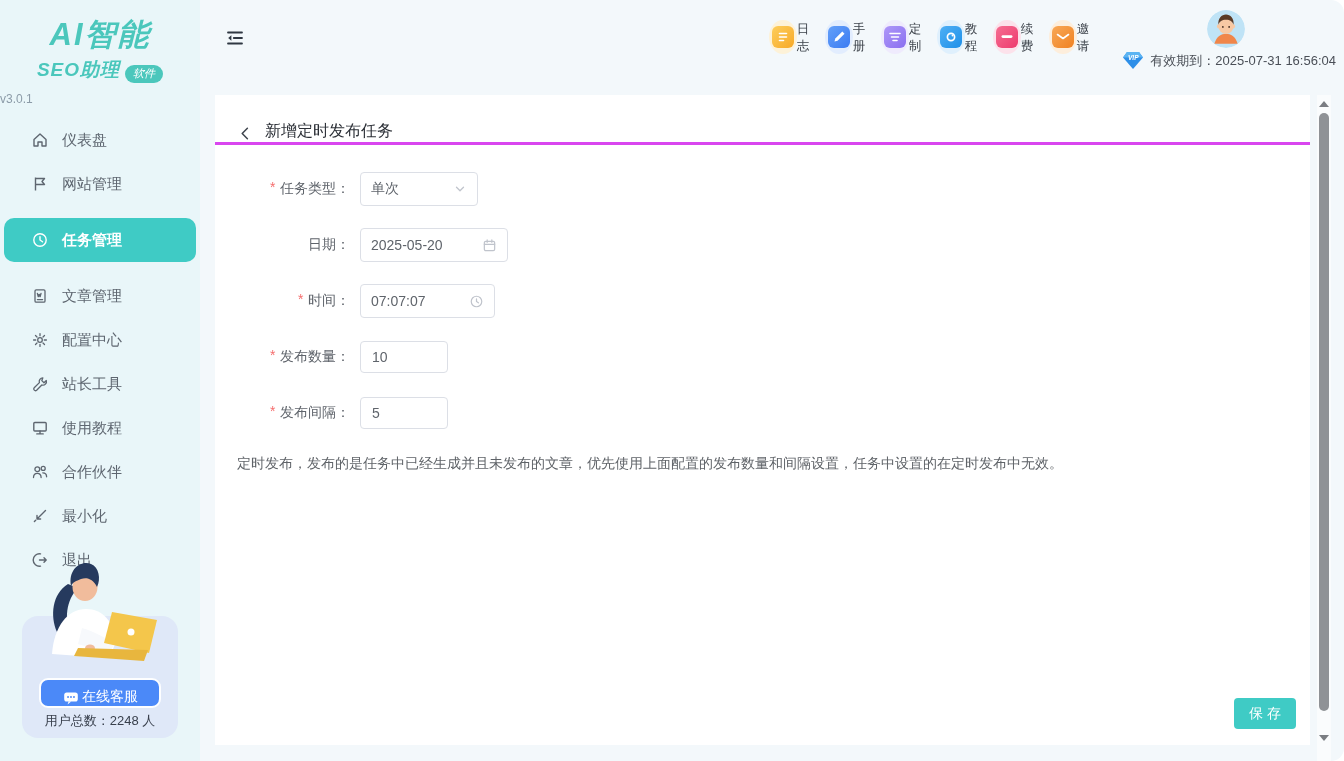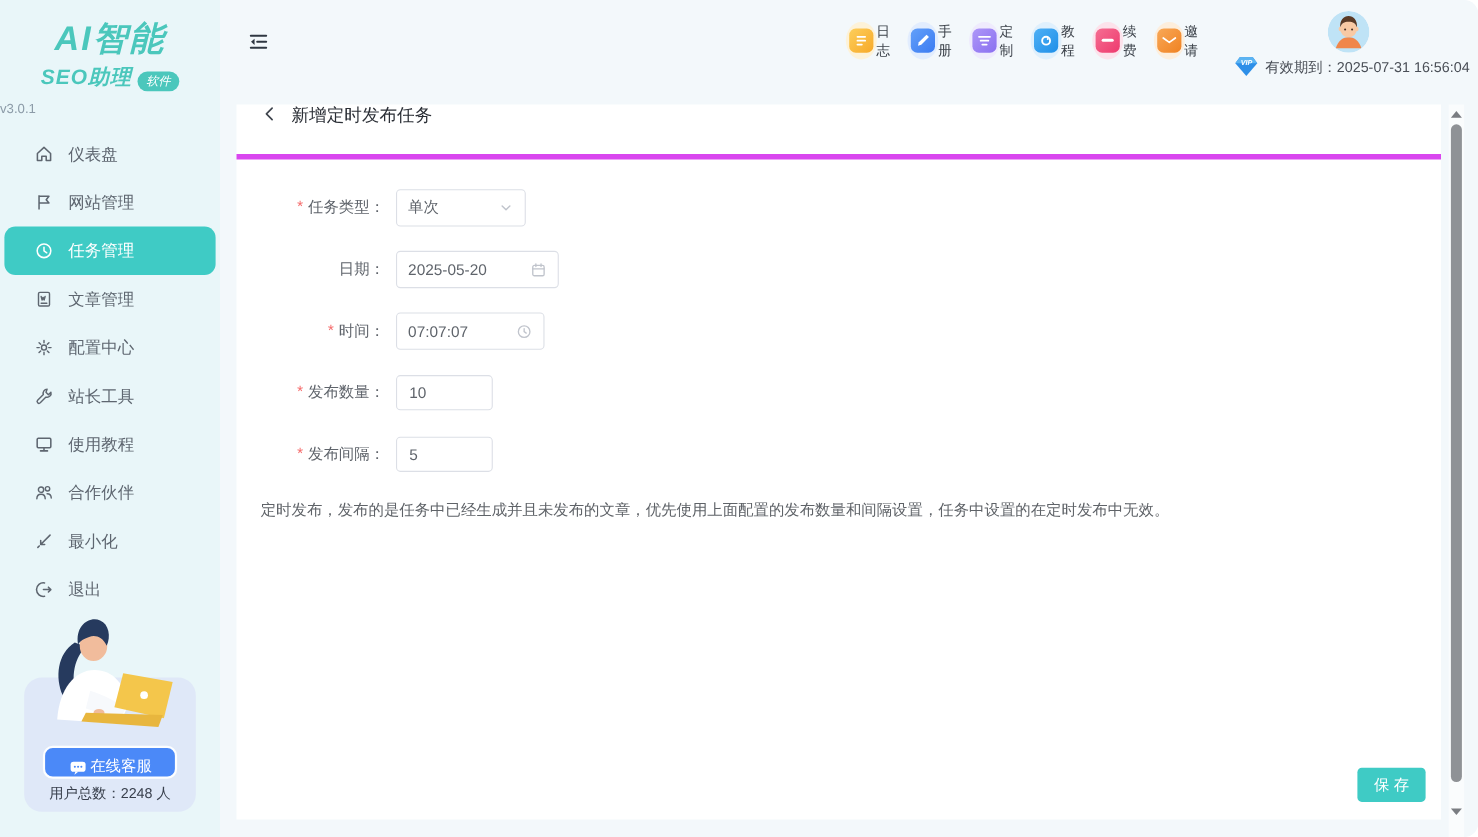--- a/index.html
+++ b/index.html
@@ -15,21 +15,21 @@
   .logo-line2 { display:flex; align-items:flex-end; justify-content:center; margin-top:1px; }
   .logo-sub { font-size:19px; font-weight:bold; font-style:italic; letter-spacing:1px; }
   .logo-badge { background:#4BC7BC; color:#fff; font-size:11px; font-style:italic;
     padding:1px 8px 2px; border-radius:9px; margin-left:5px; }
   .version { text-align:left; color:#8C9BA8; font-size:12px; margin-top:9px; }
   .nav { margin-top:12px; }
   .nav-item { height:44px; display:flex; align-items:center; padding-left:31px;
     color:#5E6670; font-size:15px; cursor:pointer; }
   .nav-item svg { width:18px; height:18px; margin-right:13px; flex:none; }
   .nav-item.active { background:#3FCBC5; color:#fff; border-radius:10px;
-    margin:0 4px; padding-left:27px; }
+    margin:12px 4px; padding-left:27px;font-weight:bold; }
 
   .service { position:absolute; left:22px; bottom:23px; width:156px; height:122px;
     background:#DFE8F8; border-radius:16px; }
   .person-svg { position:absolute; left:2px; top:-60px; width:150px; height:135px; }
   .service-btn { position:absolute; left:50%; transform:translateX(-50%); top:62px;
     width:122px; height:30px; background:#4B89F8; border:2px solid #FDFEFF;
     border-radius:9px; color:#fff; font-size:14px; display:flex; align-items:flex-end;
     justify-content:center; gap:2px; cursor:pointer; white-space:nowrap; }
   .service-btn svg { width:18px; height:16px; }
   .service-total { position:absolute; bottom:8px; width:100%; text-align:center;
@@ -58,22 +58,22 @@
     border-radius:50%; overflow:hidden; cursor:pointer; }
   .vip-row { position:absolute; right:8px; top:51px; display:flex; align-items:center;
     font-size:13px; color:#4A4F57; }
   .vip-gem { position:relative; width:22px; height:19px; margin-right:6px; }
   .vip-gem span { position:absolute; left:0; top:3px; width:22px; text-align:center;
     font-size:6.5px; font-weight:bold; color:#fff; font-style:italic; }
 
   
   .card { position:absolute; left:15px; top:95px; width:1095px; height:650px;
     background:#fff; }
-  .card-header { height:50px; border-bottom:5px solid #d946ef; display:flex;
-    align-items:flex-start; padding-left:22px; }
+  .card-header { height:50px; border-bottom:3px solid #d946ef; display:flex;
+    align-items:flex-end; padding-left:22px; }
   .back { width:17px; height:17px; margin-right:11px; cursor:pointer; }
   .title { font-size:16px; color:#2B2F36; }
   .form { padding-top:28px; }
   .form-row { display:flex; align-items:center; height:32px; margin-bottom:24px; }
   .form-label { width:135px; text-align:right; font-size:14px; color:#5F646B;font-family:Liberation Mono, monospace; }
   .req { color:#F56C6C; margin-right:3px; }
   .control { margin-left:10px; height:32px; border:1px solid #DCDFE6; border-radius:4px;
     display:flex; align-items:center; justify-content:space-between; padding:16px 10px;
     font-size:14px; color:#5F646B; background:#fff; cursor:pointer; }
   .ctl-select { width:118px; }

